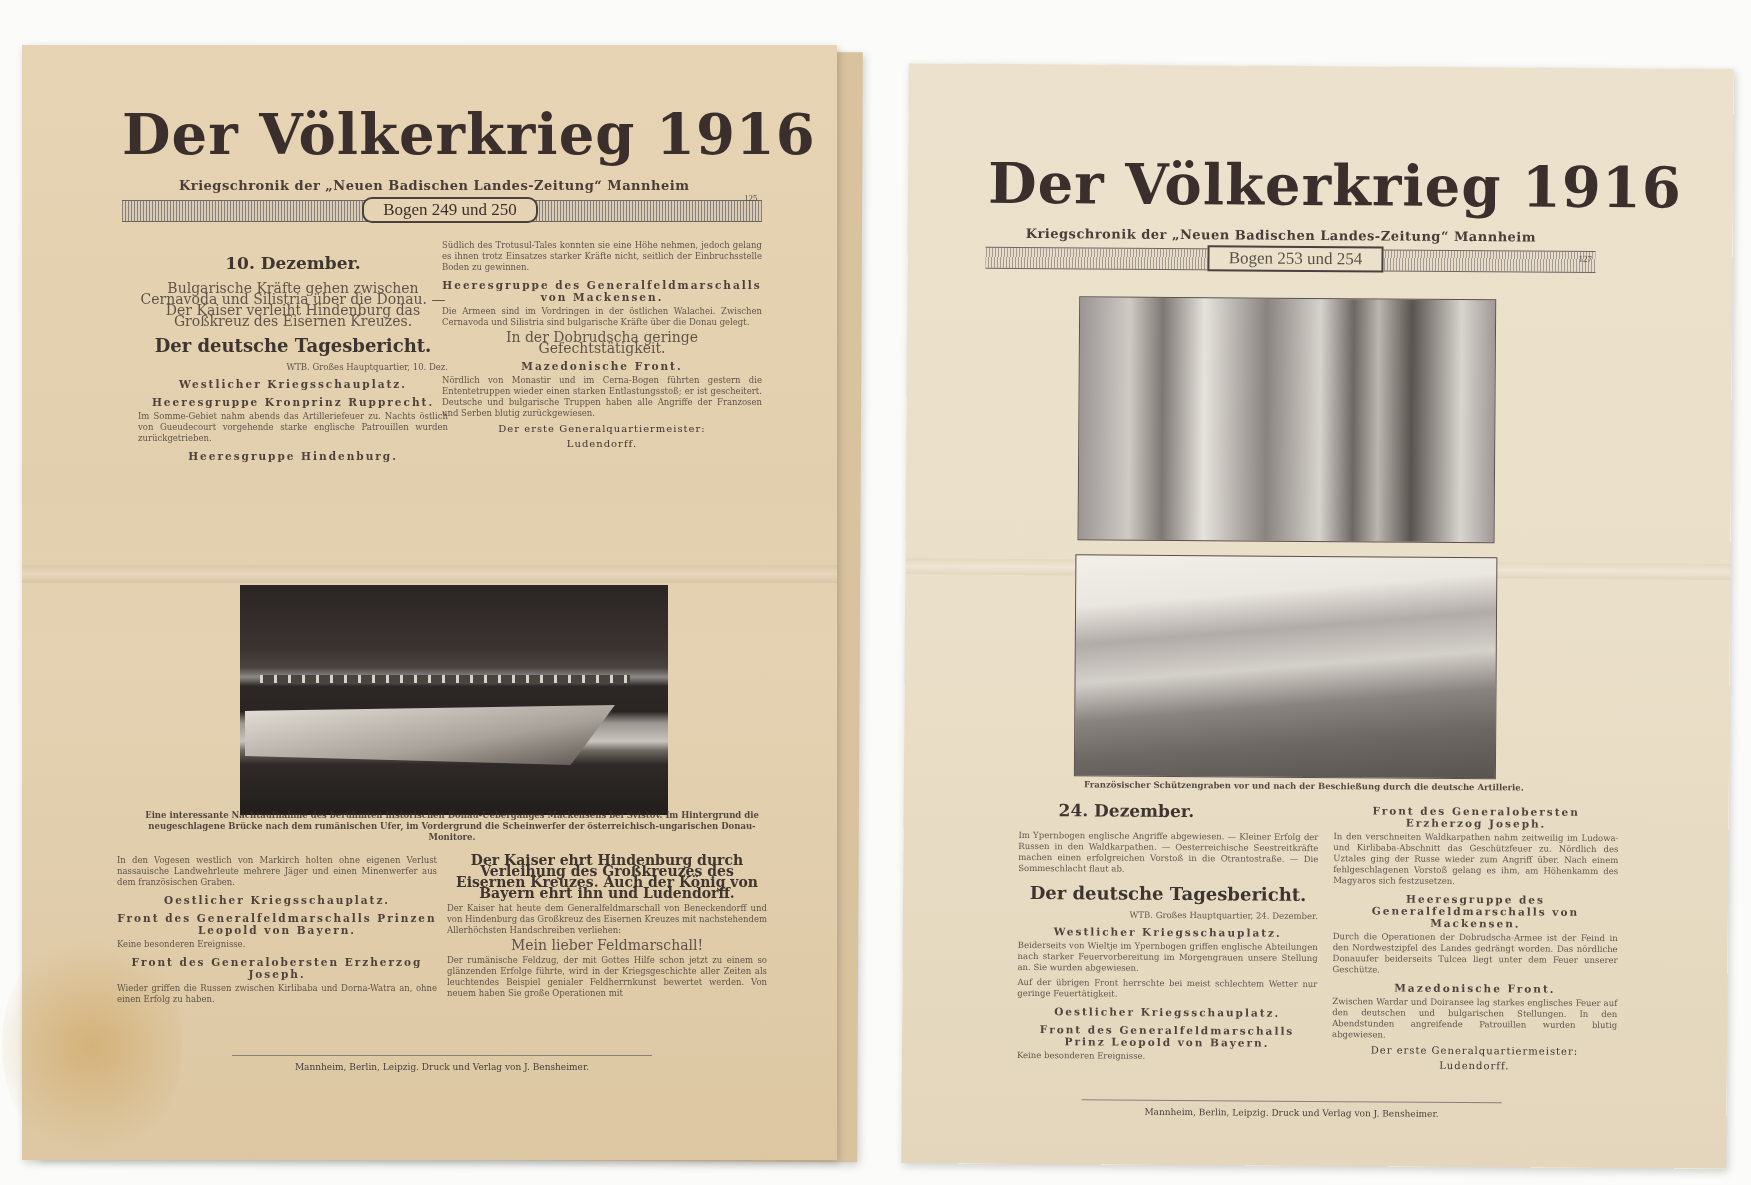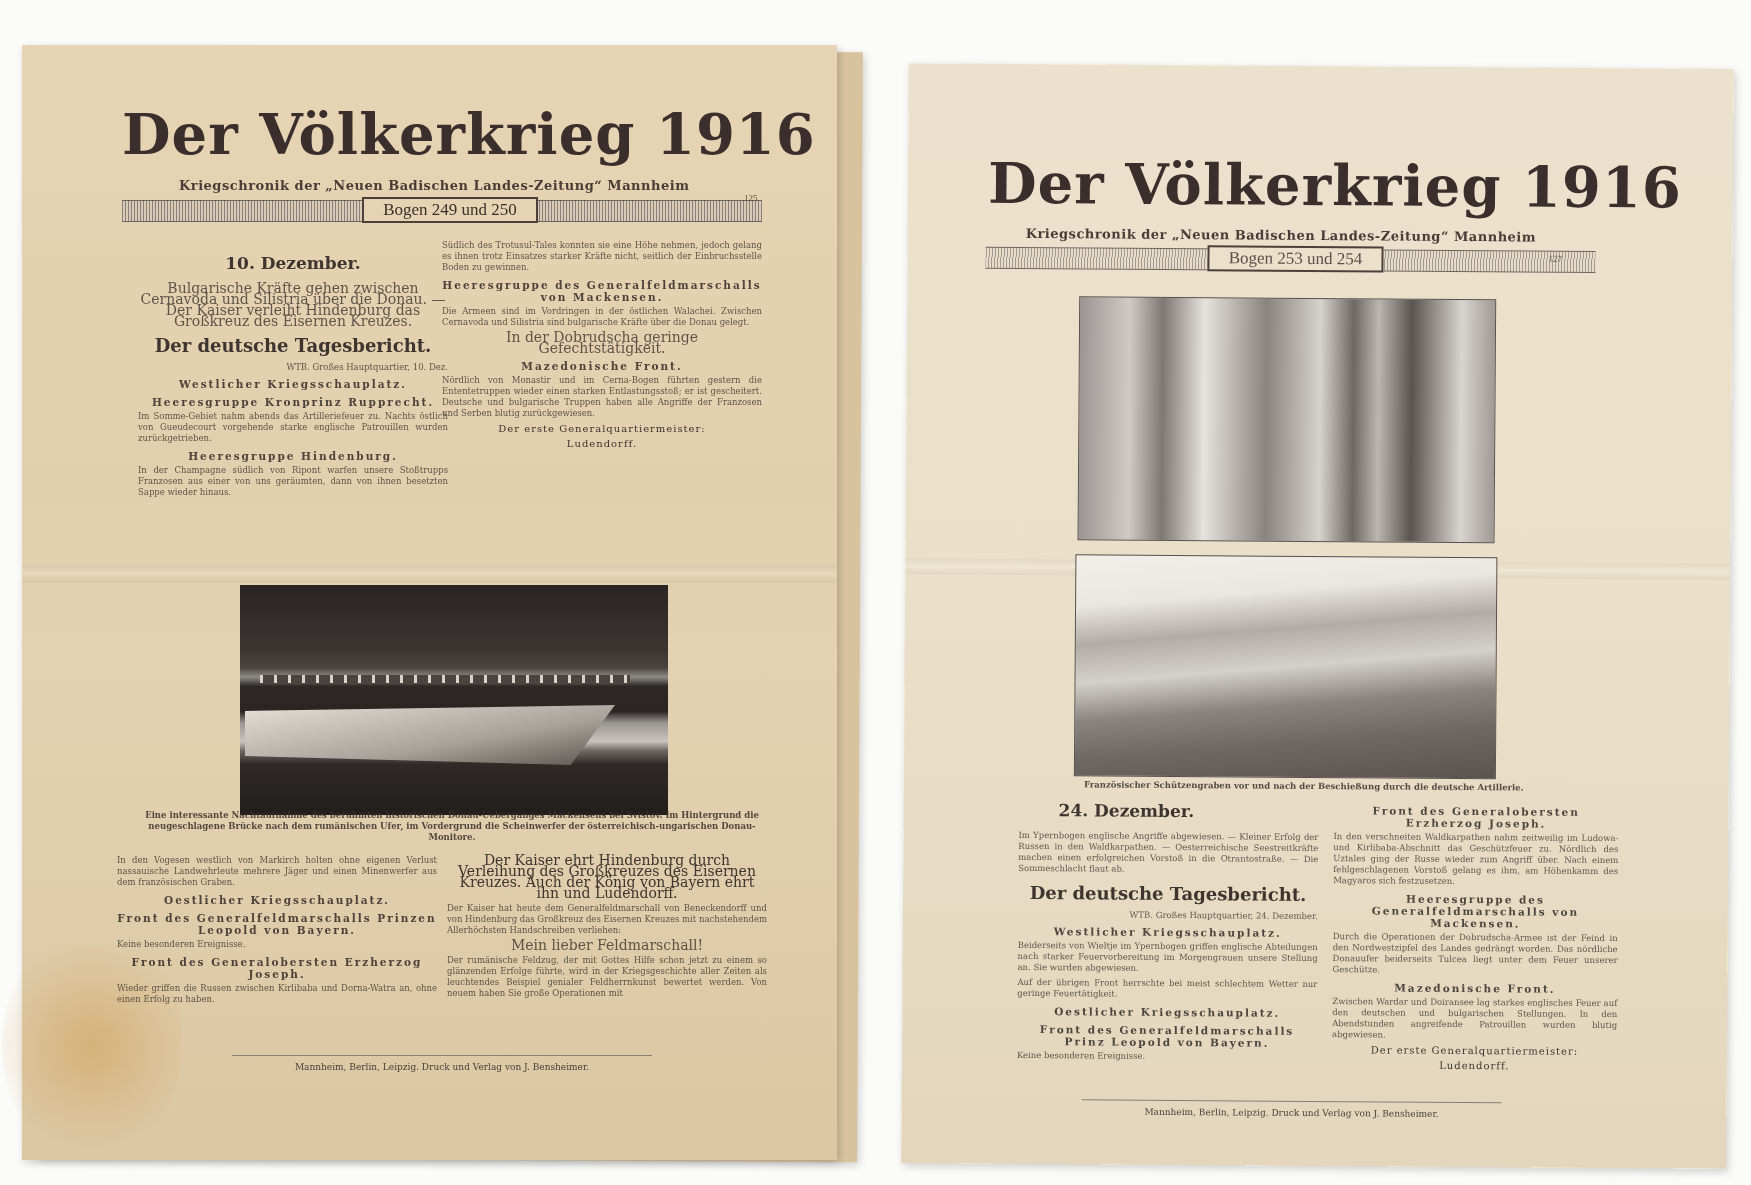--- a/index.html
+++ b/index.html
@@ -17,21 +17,21 @@
   .bogen{position:absolute;background:inherit;border:2px solid #4a403c;font-family:"Liberation Serif",serif;font-size:17px;color:#3a302c;padding:0 6px;line-height:22px;text-align:center;}
   .pagenum{position:absolute;font-size:9px;color:#5a504a;font-family:"Liberation Serif",serif;}
   .col{position:absolute;color:#3e3430;font-family:"DejaVu Serif",serif;}
   .col p{margin:0 0 4px 0;font-size:8.5px;line-height:11px;text-align:justify;opacity:0.8;}
   .col .date{font-size:17px;font-weight:bold;text-align:center;margin:4px 0 10px;opacity:1;}
   .col .head{font-size:18px;font-weight:bold;text-align:center;margin:8px 0 6px;opacity:1;}
   .col .sect{font-size:10.5px;letter-spacing:2px;text-align:center;margin:6px 0 3px;opacity:0.9;font-weight:bold;}
   .col .small-c{font-size:14px;text-align:center;opacity:0.8;}
   .col .wtb{font-size:8.5px;text-align:right;opacity:0.8;margin-bottom:4px;}
   .col .sig{font-size:10px;text-align:center;letter-spacing:1px;margin-top:4px;}
-  .col .bold{font-weight:normal;opacity:1;}
+  .col .bold{font-weight:bold;opacity:1;}
   .photo{position:absolute;}
   #photo-left{left:218px;top:540px;width:428px;height:230px;background:
     linear-gradient(180deg,#2a2424 0%,#3b3431 28%,#4a4440 36%,#8d8a86 40%,#2d2826 44%,#2a2523 55%,#9a9690 60%,#c9c4bc 68%,#6e6862 72%,#2f2a27 78%,#221e1c 100%);}
   #photo-left .bridge{position:absolute;left:20px;top:90px;width:370px;height:8px;background:repeating-linear-gradient(90deg,#d8d2c8 0 3px,#4a4440 3px 14px);}
   #photo-left .water{position:absolute;left:5px;top:120px;width:370px;height:60px;background:linear-gradient(170deg,#e6e1d8,#a8a29a 60%,#5a544e);clip-path:polygon(0 10%,100% 0,88% 100%,0 85%);}
   .caption{position:absolute;font-size:8.5px;line-height:11px;text-align:center;color:#3a302c;font-weight:bold;opacity:0.85;}
   .footer{position:absolute;font-size:9px;color:#4a403a;text-align:center;border-top:1px solid #8a7f78;padding-top:6px;}
   #illus-top{left:1077px;top:300px;width:415px;height:242px;border:1px solid #5a5050;background:
     linear-gradient(90deg,#9b9694 0%,#cfcac4 12%,#7e7874 20%,#e6e2dc 30%,#8a8480 45%,#d6d2cc 58%,#6e6864 66%,#bbb6b0 72%,#5a5450 80%,#d8d4ce 92%,#a09a96 100%);}
   #illus-bottom{left:1075px;top:558px;width:420px;height:220px;border:1px solid #5a5050;background:
@@ -42,33 +42,32 @@
 
 <div class="page" id="page-left-back"></div>
 <div class="page" id="page-left">
   <div class="fold"></div>
   <div class="stain" style="left:-20px;top:880px;width:180px;height:240px;"></div>
   <div class="stain" style="left:590px;top:560px;width:40px;height:40px;opacity:0.5;"></div>
 
   <div class="title" style="left:100px;top:56px;font-size:56px;">Der Völkerkrieg 1916</div>
   <div class="subtitle" style="left:157px;top:133px;">Kriegschronik der „Neuen Badischen Landes-Zeitung“ Mannheim</div>
   <div class="rule" style="left:100px;top:155px;width:640px;"></div>
-  <div class="bogen" style="left:340px;top:152px;width:160px;background:#e5d3b3;">Bogen 249 und 250</div>
+  <div class="bogen" style="left:340px;top:152px;width:160px;background:#e5d3b3;border-radius:10px;">Bogen 249 und 250</div>
   <div class="pagenum" style="left:722px;top:148px;">125</div>
 
   <div class="col" style="left:116px;top:195px;width:310px;margin-top:9px;">
     <div class="date">10. Dezember.</div>
     <p class="small-c">Bulgarische Kräfte gehen zwischen Cernavoda und Silistria über die Donau. — Der Kaiser verleiht Hindenburg das Großkreuz des Eisernen Kreuzes.</p>
     <div class="head">Der deutsche Tagesbericht.</div>
     <div class="wtb">WTB. Großes Hauptquartier, 10. Dez.</div>
     <div class="sect">Westlicher Kriegsschauplatz.</div>
     <div class="sect">Heeresgruppe Kronprinz Rupprecht.</div>
     <p>Im Somme-Gebiet nahm abends das Artilleriefeuer zu. Nachts östlich von Gueudecourt vorgehende starke englische Patrouillen wurden zurückgetrieben.</p>
     <div class="sect">Heeresgruppe Hindenburg.</div>
-    <p>In der Champagne südlich von Ripont warfen unsere Stoßtrupps Franzosen aus einer von uns geräumten, dann von ihnen besetzten Sappe wieder hinaus.</p>
   </div>
 
   <div class="col" style="left:420px;top:195px;width:320px;">
     <p>Südlich des Trotusul-Tales konnten sie eine Höhe nehmen, jedoch gelang es ihnen trotz Einsatzes starker Kräfte nicht, seitlich der Einbruchsstelle Boden zu gewinnen.</p>
     <div class="sect">Heeresgruppe des Generalfeldmarschalls von Mackensen.</div>
     <p>Die Armeen sind im Vordringen in der östlichen Walachei. Zwischen Cernavoda und Silistria sind bulgarische Kräfte über die Donau gelegt.</p>
     <p class="small-c">In der Dobrudscha geringe Gefechtstätigkeit.</p>
     <div class="sect">Mazedonische Front.</div>
     <p>Nördlich von Monastir und im Cerna-Bogen führten gestern die Ententetruppen wieder einen starken Entlastungsstoß; er ist gescheitert. Deutsche und bulgarische Truppen haben alle Angriffe der Franzosen und Serben blutig zurückgewiesen.</p>
     <div class="sig">Der erste Generalquartiermeister:</div>
@@ -100,21 +99,21 @@
   <div class="footer" style="left:210px;top:1010px;width:420px;">Mannheim, Berlin, Leipzig. Druck und Verlag von J. Bensheimer.</div>
 </div>
 
 <div class="page" id="page-right">
   <div class="fold"></div>
 
   <div class="title" style="left:80px;top:86px;font-size:56px;">Der Völkerkrieg 1916</div>
   <div class="subtitle" style="left:118px;top:162px;">Kriegschronik der „Neuen Badischen Landes-Zeitung“ Mannheim</div>
   <div class="rule" style="left:78px;top:183px;width:610px;background:repeating-linear-gradient(90deg,#a39a94 0 1px,#e6dcc8 1px 3px);"></div>
   <div class="bogen" style="left:300px;top:180px;width:160px;background:#ebe0ca;color:#5a504a;">Bogen 253 und 254</div>
-  <div class="pagenum" style="left:641px;top:186px;">127</div>
+  <div class="pagenum" style="left:671px;top:186px;">127</div>
 
   <div class="photo" id="illus-top" style="left:172px;top:232px;"></div>
   <div class="photo" id="illus-bottom" style="left:170px;top:490px;"></div>
   <div class="caption" style="left:130px;top:715px;width:540px;">Französischer Schützengraben vor und nach der Beschießung durch die deutsche Artillerie.</div>
 
   <div class="col" style="left:115px;top:732px;width:300px;">
     <div class="date" style="text-align:left;margin-left:40px;">24. Dezember.</div>
     <p>Im Ypernbogen englische Angriffe abgewiesen. — Kleiner Erfolg der Russen in den Waldkarpathen. — Oesterreichische Seestreitkräfte machen einen erfolgreichen Vorstoß in die Otrantostraße. — Die Sommeschlacht flaut ab.</p>
     <div class="head">Der deutsche Tagesbericht.</div>
     <div class="wtb">WTB. Großes Hauptquartier, 24. Dezember.</div>

